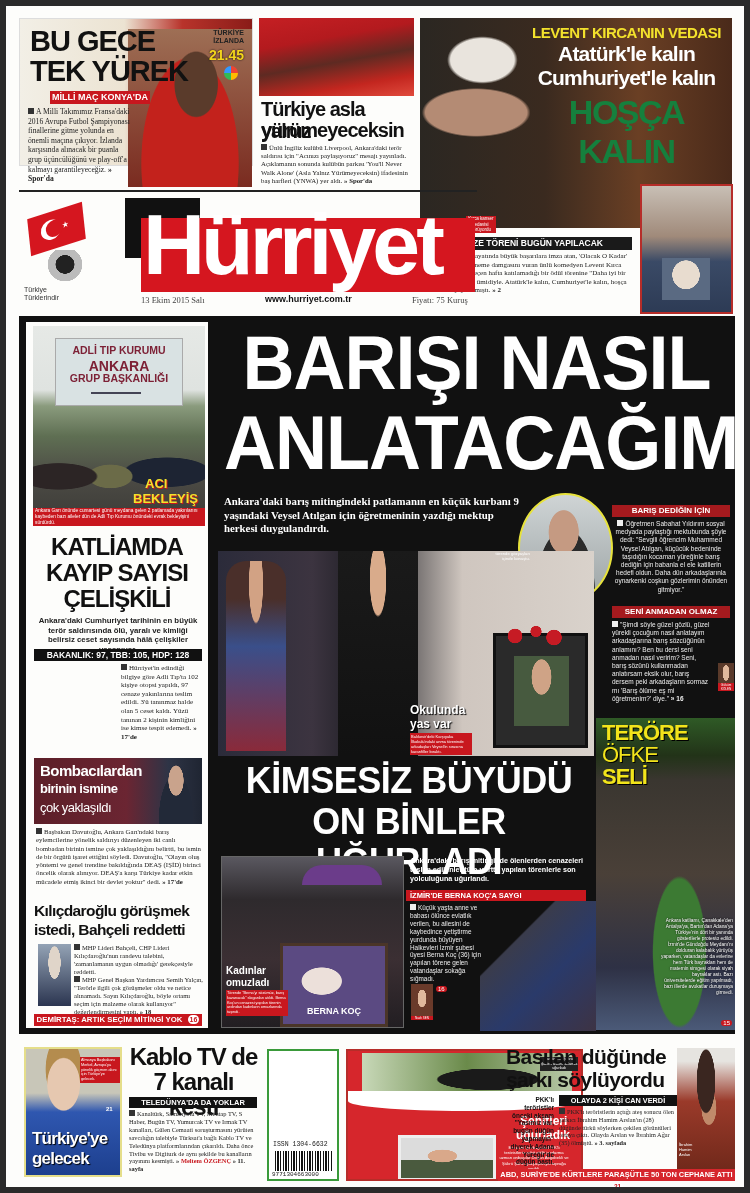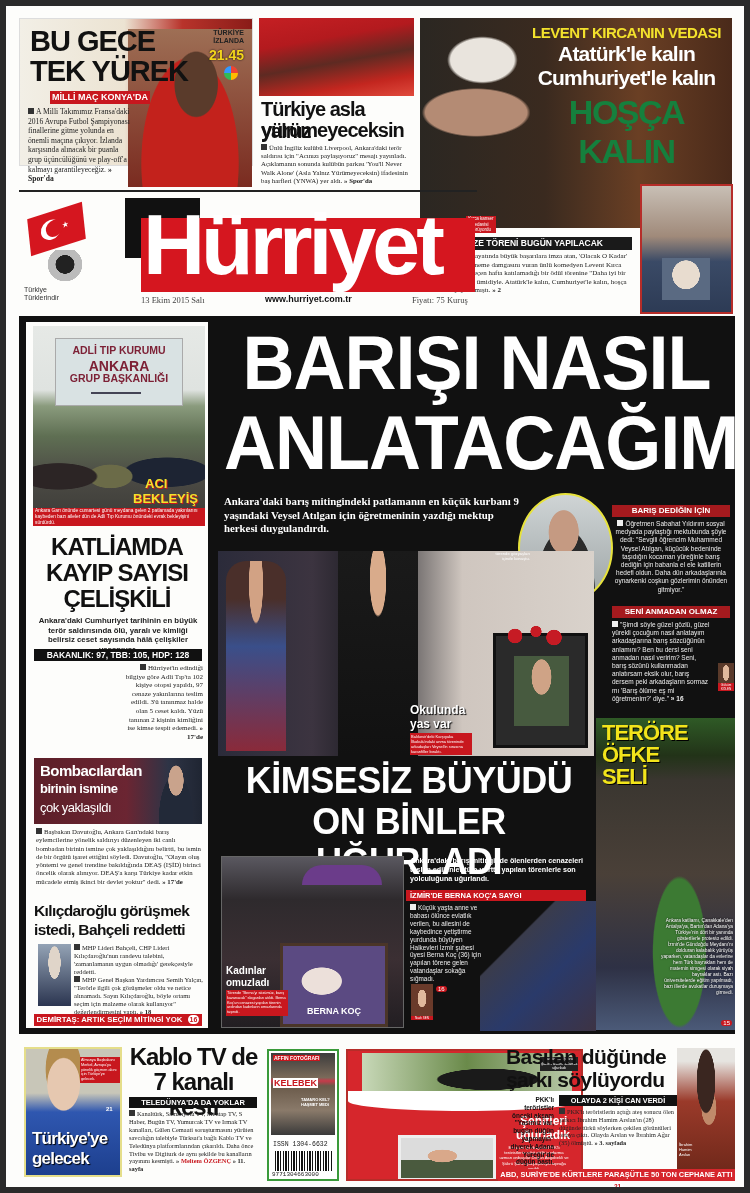--- a/index.html
+++ b/index.html
@@ -87,21 +87,21 @@
       <div class="abs" style="left:0;top:100px;width:172px;height:84px;background:radial-gradient(ellipse at 15% 60%,#2c2525 0 18%,transparent 19%),radial-gradient(ellipse at 45% 60%,#6b6b48 0 16%,transparent 17%),radial-gradient(ellipse at 78% 55%,#1d2433 0 22%,transparent 23%);"></div>
       <div class="abs" style="left:112px;top:150px;font-size:13px;font-weight:bold;color:#f3e22c;text-shadow:1px 1px 0 #c8171e;">ACI</div>
       <div class="abs" style="left:100px;top:165px;font-size:13px;font-weight:bold;color:#f3e22c;text-shadow:1px 1px 0 #c8171e;">BEKLEYİŞ</div>
       <div class="abs" style="left:0;top:182px;width:172px;height:18px;background:#c8171e;color:#fff;font-size:4.8px;line-height:5.8px;padding:0 2px;">Ankara Garı önünde cumartesi günü meydana gelen 2 patlamada yakınlarını kaybeden bazı aileler dün de Adli Tıp Kurumu önündeki evrak bekleyişini sürdürdü.</div>
     </div>
     <div class="abs cond" style="left:0;top:212px;width:182px;text-align:center;font-size:24px;color:#111;line-height:25px;letter-spacing:-1px;">KATLİAMDA</div>
     <div class="abs cond" style="left:0;top:238px;width:182px;text-align:center;font-size:24px;color:#111;line-height:25px;letter-spacing:-1px;">KAYIP SAYISI</div>
     <div class="abs cond" style="left:0;top:264px;width:182px;text-align:center;font-size:24px;color:#111;line-height:25px;letter-spacing:-1px;">ÇELİŞKİLİ</div>
     <div class="abs" style="left:8px;top:294px;width:168px;text-align:center;font-size:7.8px;font-weight:bold;line-height:9.6px;color:#222;">Ankara'daki Cumhuriyet tarihinin en büyük terör saldırısında ölü, yaralı ve kimliği belirsiz ceset sayısında hâlâ çelişkiler yaşanıyor.</div>
     <div class="abs" style="left:8px;top:327px;width:168px;height:12px;background:#111;color:#fff;font-size:8.5px;font-weight:bold;text-align:center;line-height:12px;">BAKANLIK: 97, TBB: 105, HDP: 128</div>
-    <div class="abs body8" style="left:95px;top:342px;width:82px;font-size:7px;line-height:8.6px;text-align:right;">
+    <div class="abs body8" style="left:95px;top:342px;width:82px;font-size:7px;line-height:8.6px;">
       <span class="bull"></span><span>Hürriyet'in edindiği bilgiye göre Adli Tıp'ta 102 kişiye otopsi yapıldı, 97 cenaze yakınlarına teslim edildi. 3'ü tanınmaz halde olan 5 ceset kaldı. Yüzü tanınan 2 kişinin kimliğini ise kimse tespit edemedi.</span> <b>» 17'de</b>
     </div>
 
     <div class="abs photo" style="left:8px;top:436px;width:168px;height:66px;background:linear-gradient(90deg,#5c1f28 0%,#6b2532 55%,#2e3446 80%,#1f2532 100%);">
       <div class="abs" style="left:120px;top:4px;width:44px;height:62px;background:radial-gradient(ellipse at 50% 30%,#c9a38c 0 24%,transparent 25%),radial-gradient(ellipse at 50% 95%,#222938 0 55%,transparent 56%);"></div>
       <div class="abs" style="left:6px;top:4px;font-size:15px;font-weight:bold;color:#fff;letter-spacing:-0.5px;">Bombacılardan</div>
       <div class="abs" style="left:6px;top:23px;font-size:13px;font-weight:bold;color:#fff;letter-spacing:-0.5px;">birinin ismine</div>
       <div class="abs" style="left:6px;top:42px;font-size:13px;font-weight:normal;color:#fff;letter-spacing:-0.5px;">çok yaklaşıldı</div>
     </div>
     <div class="abs body8" style="left:10px;top:506px;width:166px;font-size:6.8px;line-height:8.3px;">
@@ -148,21 +148,21 @@
   <div class="abs redbar" style="left:606px;top:600px;width:118px;height:12px;font-size:8px;line-height:12px;background:#a51a1e;">SENİ ANMADAN OLMAZ</div>
   <div class="abs" style="left:606px;top:615px;width:100px;font-size:6.5px;line-height:8.2px;color:#eee;">
     <span class="bullw"></span><span>"Şimdi söyle güzel gözlü, güzel yürekli çocuğum nasıl anlatayım arkadaşlarına barış sözcüğünün anlamını? Ben bu dersi seni anmadan nasıl veririm? Seni, barış sözünü kullanmadan anlatırsam eksik olur, barış dersem peki arkadaşların sormaz mı 'Barış ölüme eş mi öğretmenim?' diye."</span> <b>» 16</b>
   </div>
   <div class="abs photo" style="left:712px;top:657px;width:16px;height:28px;background:radial-gradient(ellipse at 50% 35%,#e0b89c 0 30%,#5a3a2a 31%);">
     <div class="abs" style="left:0;bottom:0;width:16px;background:#c8171e;color:#fff;font-size:3px;line-height:4px;text-align:center;">Gülsüm KÖLEN</div>
   </div>
 
   <div class="abs photo" style="left:590px;top:712px;width:139px;height:312px;background:radial-gradient(ellipse at 60% 75%,#3c7a33 0 22%,transparent 23%),linear-gradient(#2f5a26 0%,#223318 12%,#3a3630 20%,#4a4038 50%,#2e3145 80%,#4b5a78 100%);">
     <div class="abs" style="left:6px;top:2px;font-size:22px;font-weight:bold;color:#f2e41b;letter-spacing:-1px;text-shadow:1px 1px 0 #000;">TERÖRE</div>
-    <div class="abs" style="left:6px;top:24px;font-size:22px;font-weight:bold;color:#f2e41b;letter-spacing:-1px;text-shadow:1px 1px 0 #000;">ÖFKE</div>
+    <div class="abs" style="left:6px;top:24px;font-size:22px;font-weight:normal;color:#f2e41b;letter-spacing:-1px;text-shadow:1px 1px 0 #000;">ÖFKE</div>
     <div class="abs" style="left:6px;top:46px;font-size:22px;font-weight:bold;color:#f2e41b;letter-spacing:-1px;text-shadow:1px 1px 0 #000;">SELİ</div>
     <div class="abs" style="left:65px;top:200px;width:72px;font-size:4.8px;line-height:6px;color:#fff;text-align:right;text-shadow:0 0 2px #000;">Ankara katliamı, Çanakkale'den Antalya'ya, Bartın'dan Adana'ya Türkiye'nin dört bir yanında gösterilerle protesto edildi. İzmir'de Gündoğdu Meydanı'nı dolduran kalabalık yürüyüş yaparken, vatandaşlar da evlerine hem Türk bayrakları hem de matemin simgesi olarak siyah bayraklar astı. Bazı üniversitelerde eğitim yapılmadı, bazı illerde avukatlar duruşmaya girmedi.</div>
     <div class="abs" style="right:3px;bottom:4px;background:#c8171e;color:#fff;font-size:6px;border-radius:5px;padding:0 2px;">15</div>
   </div>
 
   <div class="abs" style="left:218px;top:755px;width:370px;text-align:center;font-size:36px;font-weight:bold;color:#fff;letter-spacing:-0.5px;line-height:40px;">KİMSESİZ BÜYÜDÜ</div>
   <div class="abs" style="left:218px;top:796px;width:370px;text-align:center;font-size:36px;font-weight:bold;color:#fff;letter-spacing:-0.5px;line-height:40px;">ON BİNLER UĞURLADI</div>
 
   <div class="abs photo" style="left:215px;top:850px;width:183px;height:172px;border:1px solid #666;background:linear-gradient(#5a5860 0%,#2e2a2d 25%,#3b2f33 60%,#221e22 100%);">
     <div class="abs" style="left:80px;top:8px;width:80px;height:20px;border-radius:40px 40px 0 0;background:#6b3c8a;"></div>
@@ -193,25 +193,20 @@
   </div>
 
   <div class="abs cond" style="left:120px;top:1038px;width:135px;text-align:center;font-size:24px;color:#111;line-height:25px;">Kablo TV de</div>
   <div class="abs cond" style="left:120px;top:1063px;width:135px;text-align:center;font-size:24px;color:#111;line-height:25px;">7 kanalı kesti</div>
   <div class="abs" style="left:123px;top:1091px;width:128px;height:11px;background:#111;color:#fff;font-size:7.5px;font-weight:bold;text-align:center;line-height:11px;">TELEDÜNYA'DA DA YOKLAR</div>
   <div class="abs body8" style="left:123px;top:1104px;width:130px;font-size:6.4px;line-height:7.9px;">
     <span class="bull"></span><span>Kanaltürk, Samanyolu TV, Mehtap TV, S Haber, Bugün TV, Yumurcak TV ve Irmak TV kanalları, Gülen Cemaati soruşturmasını yürüten savcılığın talebiyle Türksat'a bağlı Kablo TV ve Teledünya platformlarından çıkarıldı. Daha önce Tivibu ve Digiturk de aynı şekilde bu kanalların yayınını kesmişti.</span> <b>»</b> <span style="color:#c8171e;font-weight:bold;">Meltem ÖZGENÇ</span> <b>» 11. sayfa</b>
   </div>
 
   <div class="abs" style="left:261px;top:1043px;width:72px;height:132px;border:2px solid #3a9a3a;background:#fff;">
-    <div class="abs photo" style="left:2px;top:2px;width:64px;height:82px;background:linear-gradient(#3c3c3c 0%,#7a6a5a 30%,#c83a4a 34%,#6a5a4a 40%,#8a7a6a 70%,#3a3a3a 100%);">
-      <div class="abs" style="left:2px;top:2px;font-size:5px;font-weight:bold;color:#fff;background:#c8171e;padding:0 1px;">AFFIN FOTOĞRAFI</div>
-      <div class="abs" style="left:2px;top:25px;font-size:9px;font-weight:bold;color:#c8171e;background:#fff;padding:0 1px;">KELEBEK</div>
-      <div class="abs" style="left:30px;top:44px;width:32px;font-size:4px;font-weight:bold;color:#fff;">TAMARO KEL? HAŞMET MEDİ</div>
-    </div>
     <div class="abs" style="left:4px;top:90px;font-size:6.5px;font-family:'Liberation Mono',monospace;color:#222;">ISSN 1304-6632</div>
     <div class="abs" style="left:6px;top:100px;width:58px;height:20px;background:repeating-linear-gradient(90deg,#111 0 1px,#fff 1px 2px,#111 2px 4px,#fff 4px 5px,#111 5px 6px,#fff 6px 8px);"></div>
     <div class="abs" style="left:3px;top:120px;font-size:6px;font-family:'Liberation Mono',monospace;color:#222;">9771304663000</div>
   </div>
 
   <div class="abs photo" style="left:340px;top:1043px;width:237px;height:132px;border:2px solid #b62d29;background:#d6262c;">
     <div class="abs" style="left:14px;top:2px;width:210px;height:44px;background:radial-gradient(ellipse at 60% 60%,#1a1a1a 0 28%,transparent 29%),linear-gradient(90deg,#c8d8b8,#6a8a4a 50%,#b8c8a8);"></div>
     <div class="abs" style="left:0;top:40px;width:233px;height:20px;background:#fff;border-radius:0 0 60% 60%;"></div>
     <div class="abs" style="left:192px;top:6px;width:38px;font-size:3.8px;line-height:4.6px;color:#fff;background:#222;text-align:center;">Jandarma Şükrü Şahin'i askeri selamla uğurladı</div>
     <div class="abs" style="left:172px;top:63px;font-size:12px;font-weight:bold;color:#fff;">Şehitleri</div>

